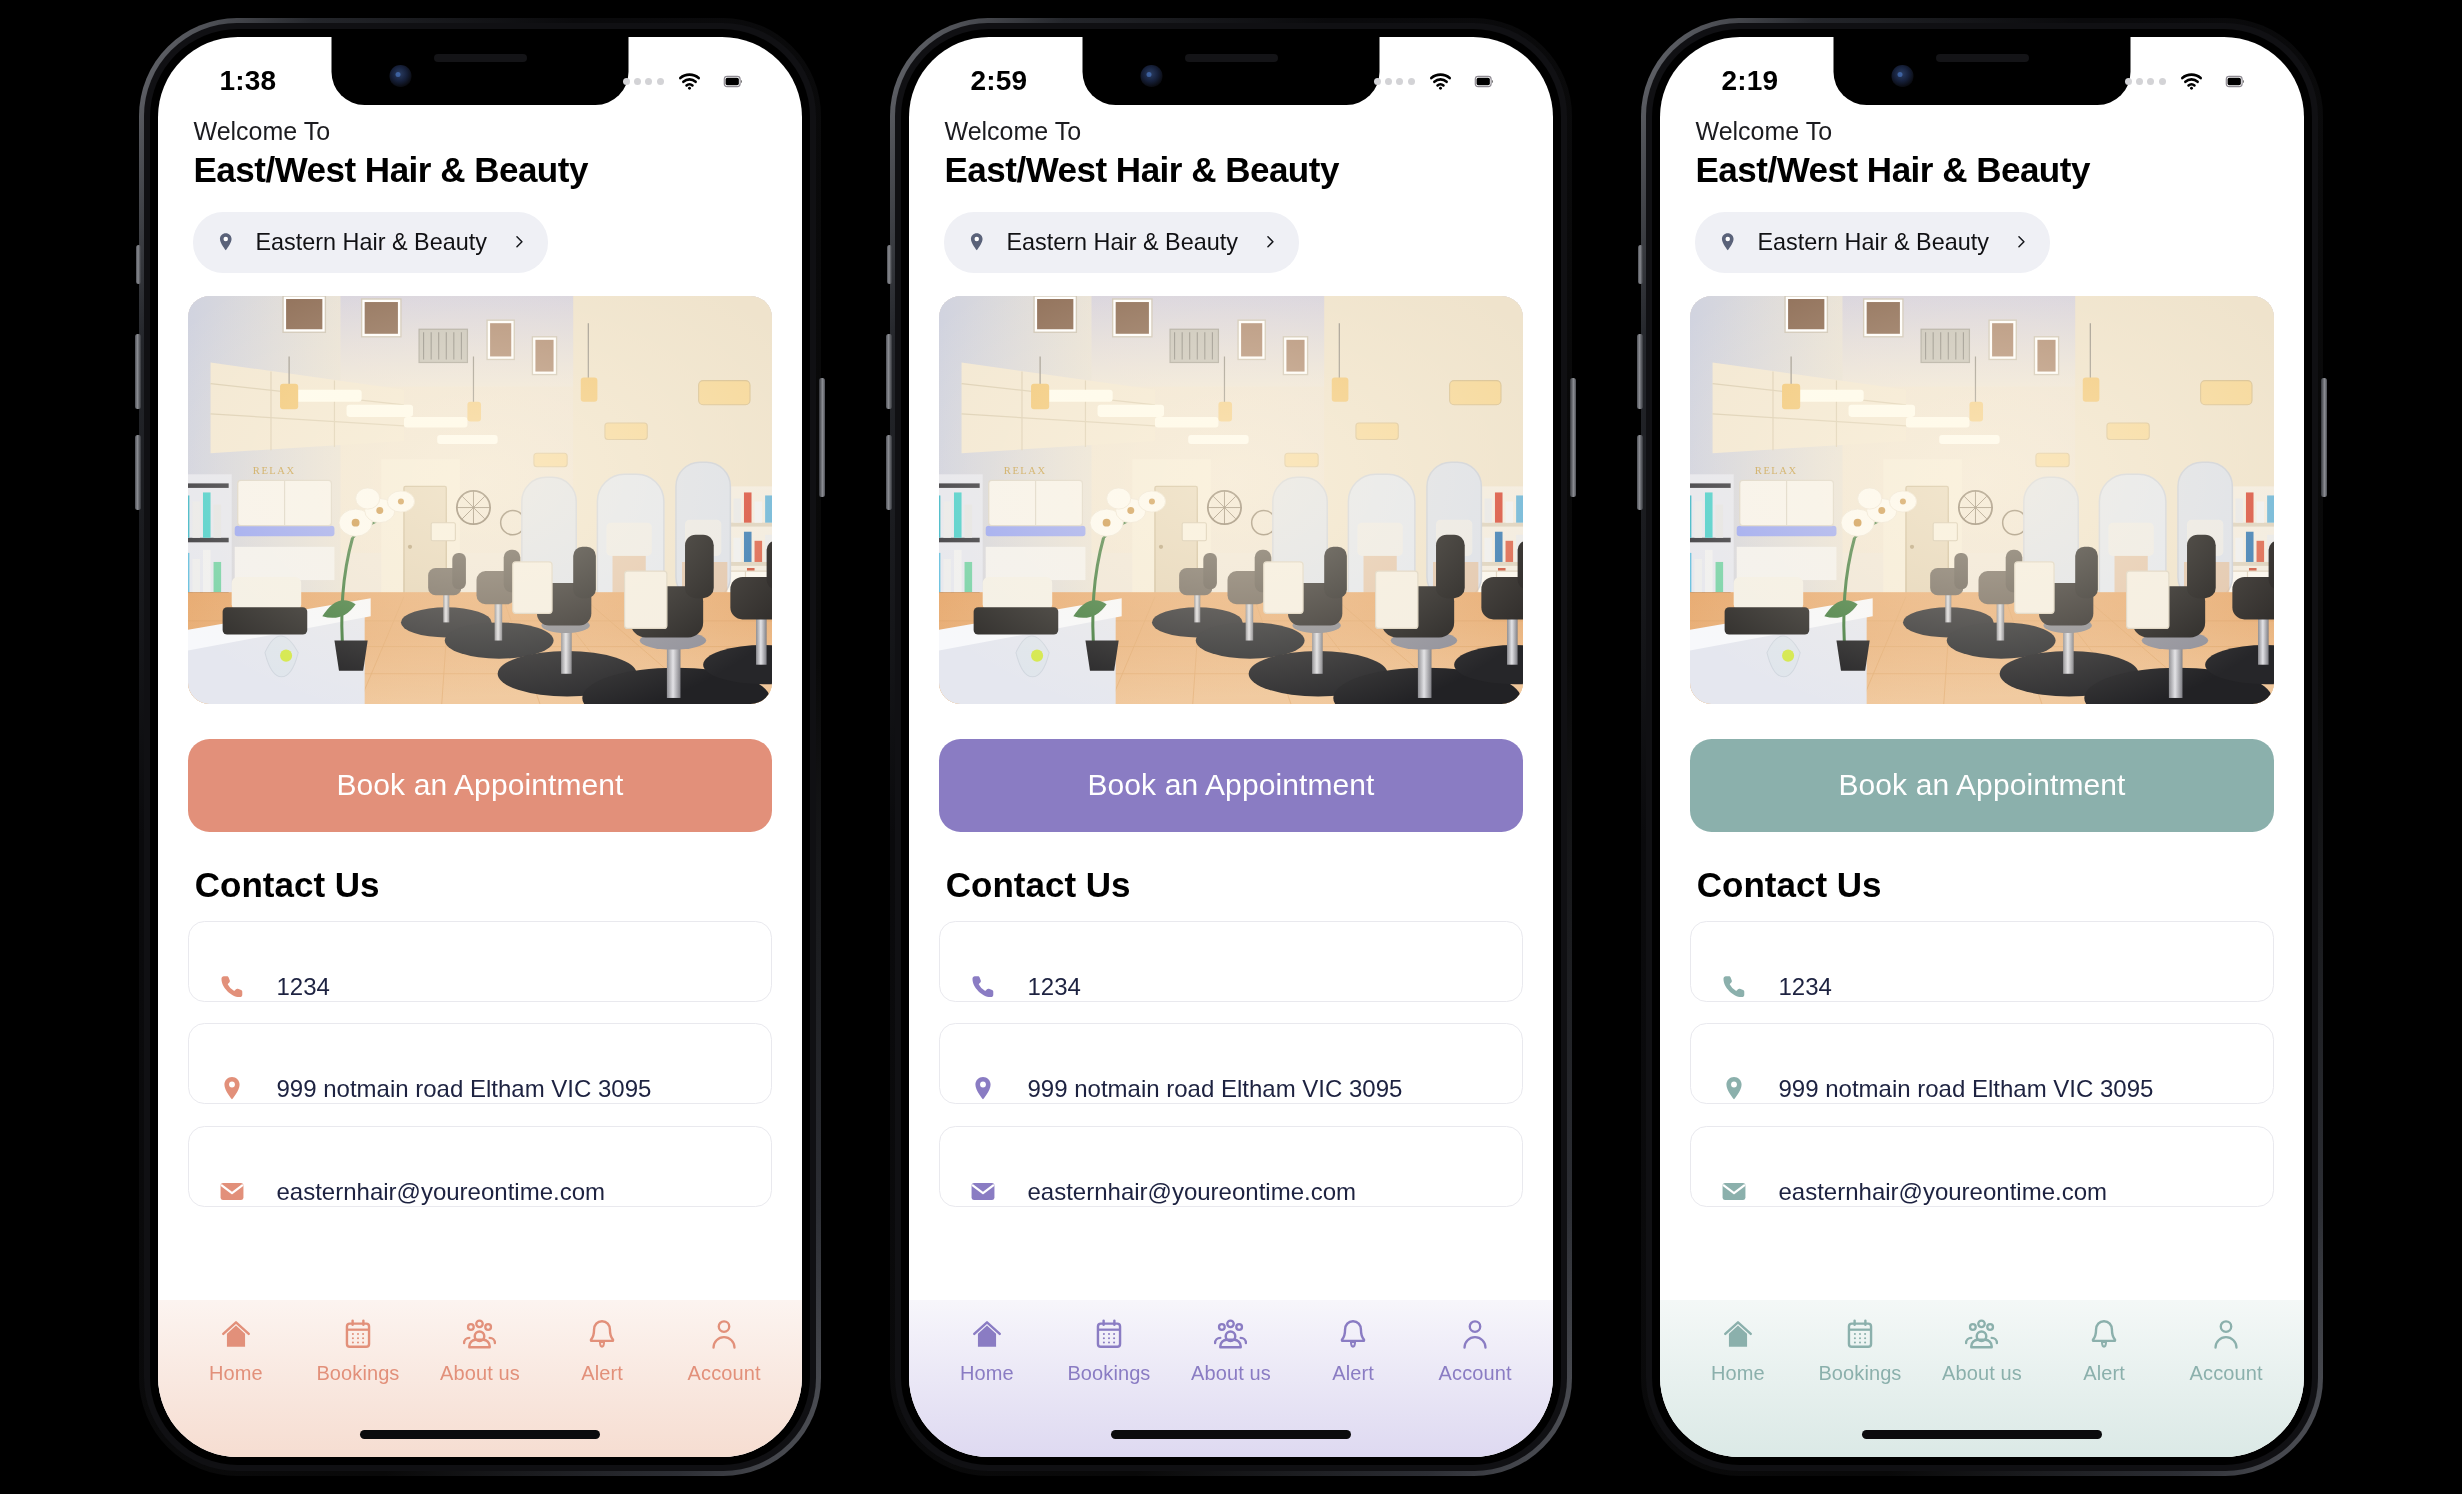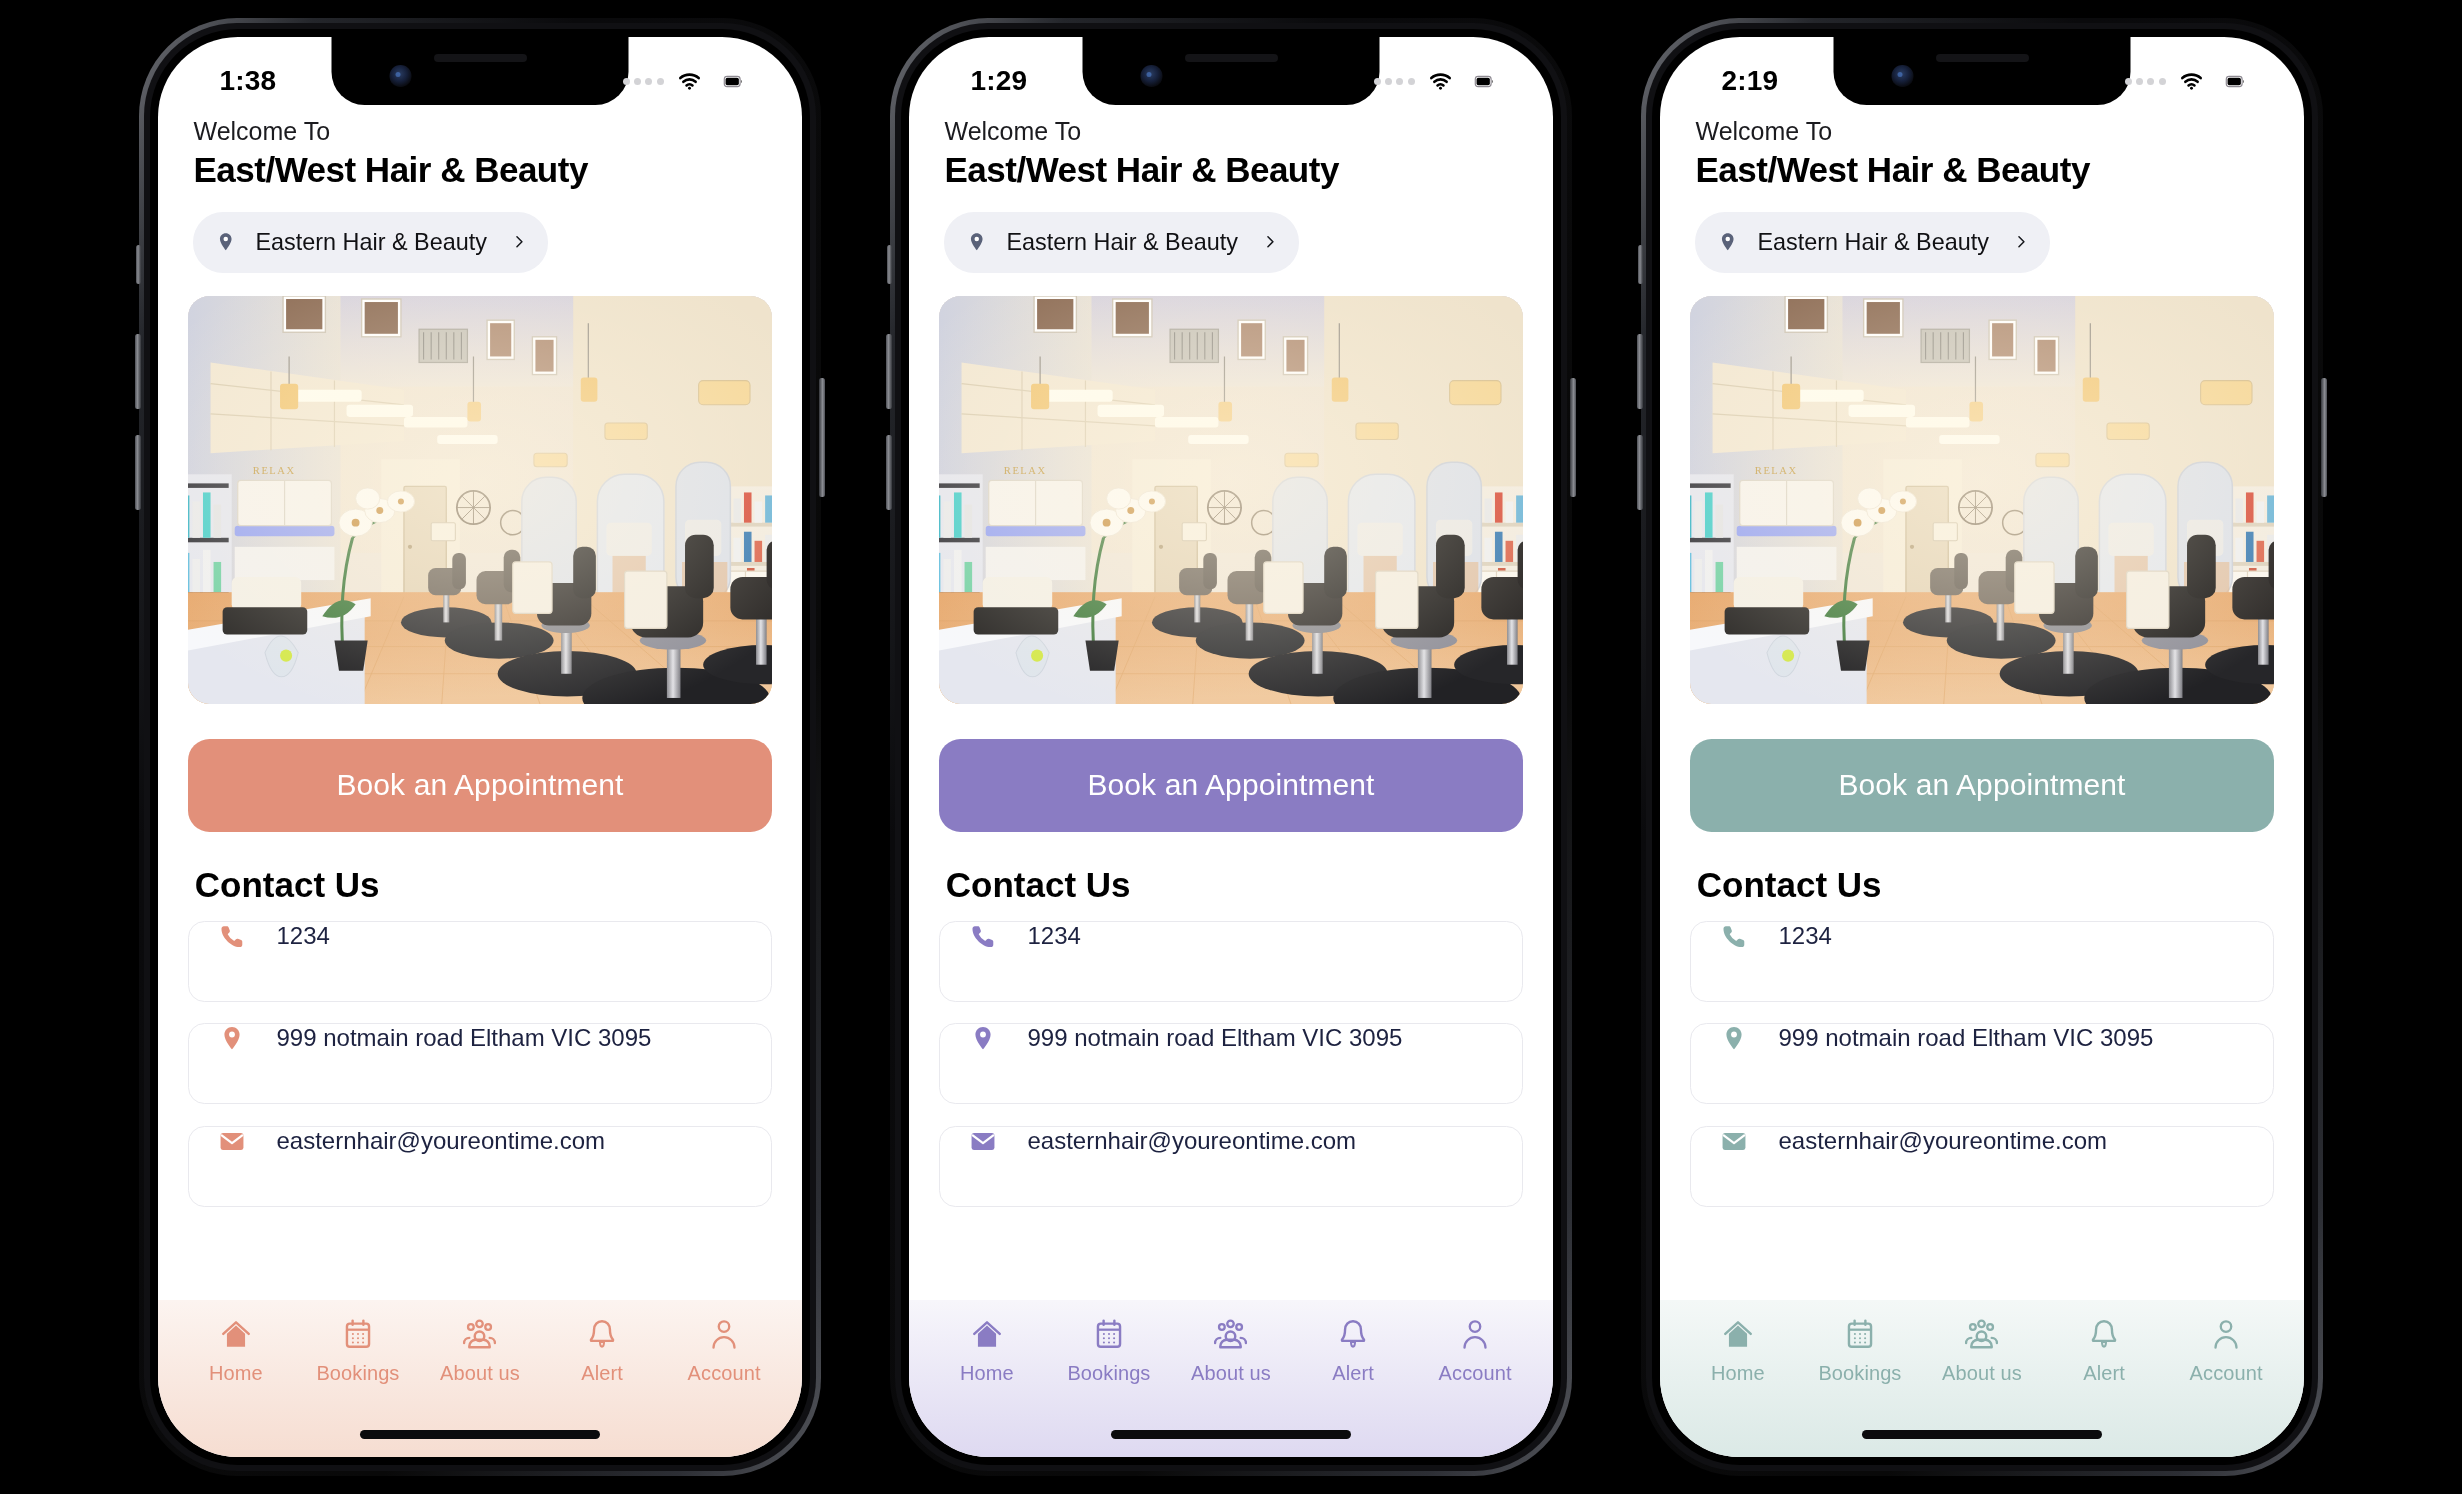--- a/index.html
+++ b/index.html
@@ -216,21 +216,21 @@
     margin: 33px 0 16.4px 6.3px;
   }
 
   .contact-row {
     width: 100%;
     height: 81px;
     border: 1.3px solid #e9e9ee;
     border-radius: 16.4px;
     background: #fff;
     display: flex;
-    align-items: flex-start;
+    align-items: flex-end;
     padding: 0 29px;
     gap: 30px;
     margin-bottom: 21.5px;
     cursor: pointer;
   }
   .contact-row .c-ico { width: 28px; height: 29px; flex: 0 0 auto; }
   .contact-row .c-text {
     font-size: 24px;
     color: #1d2240;
     font-weight: 500;
@@ -677,21 +677,21 @@
   <div class="phone-inner-ring"></div>
   <div class="bezel">
     <div class="screen">
 
       <div class="notch">
         <div class="speaker"></div>
         <div class="frontcam"></div>
       </div>
 
       <div class="statusbar">
-        <div class="status-time">1:29</div>
+        <div class="status-time">2:59</div>
         <div class="status-right">
           <span class="signal-dots">
             <i></i>
                 <i></i>
                 <i></i>
                 <i></i>
           </span>
           <span style="width:29px;height:23px;display:block">
             <svg viewBox="0 0 24 24" width="100%" height="100%" fill="none" xmlns="http://www.w3.org/2000/svg">
                   <path d="M2.4 8.4C5 6.1 8.4 4.8 12 4.8s7 1.3 9.6 3.6" stroke="#000" stroke-width="2.7" stroke-linecap="round" fill="none"></path>

